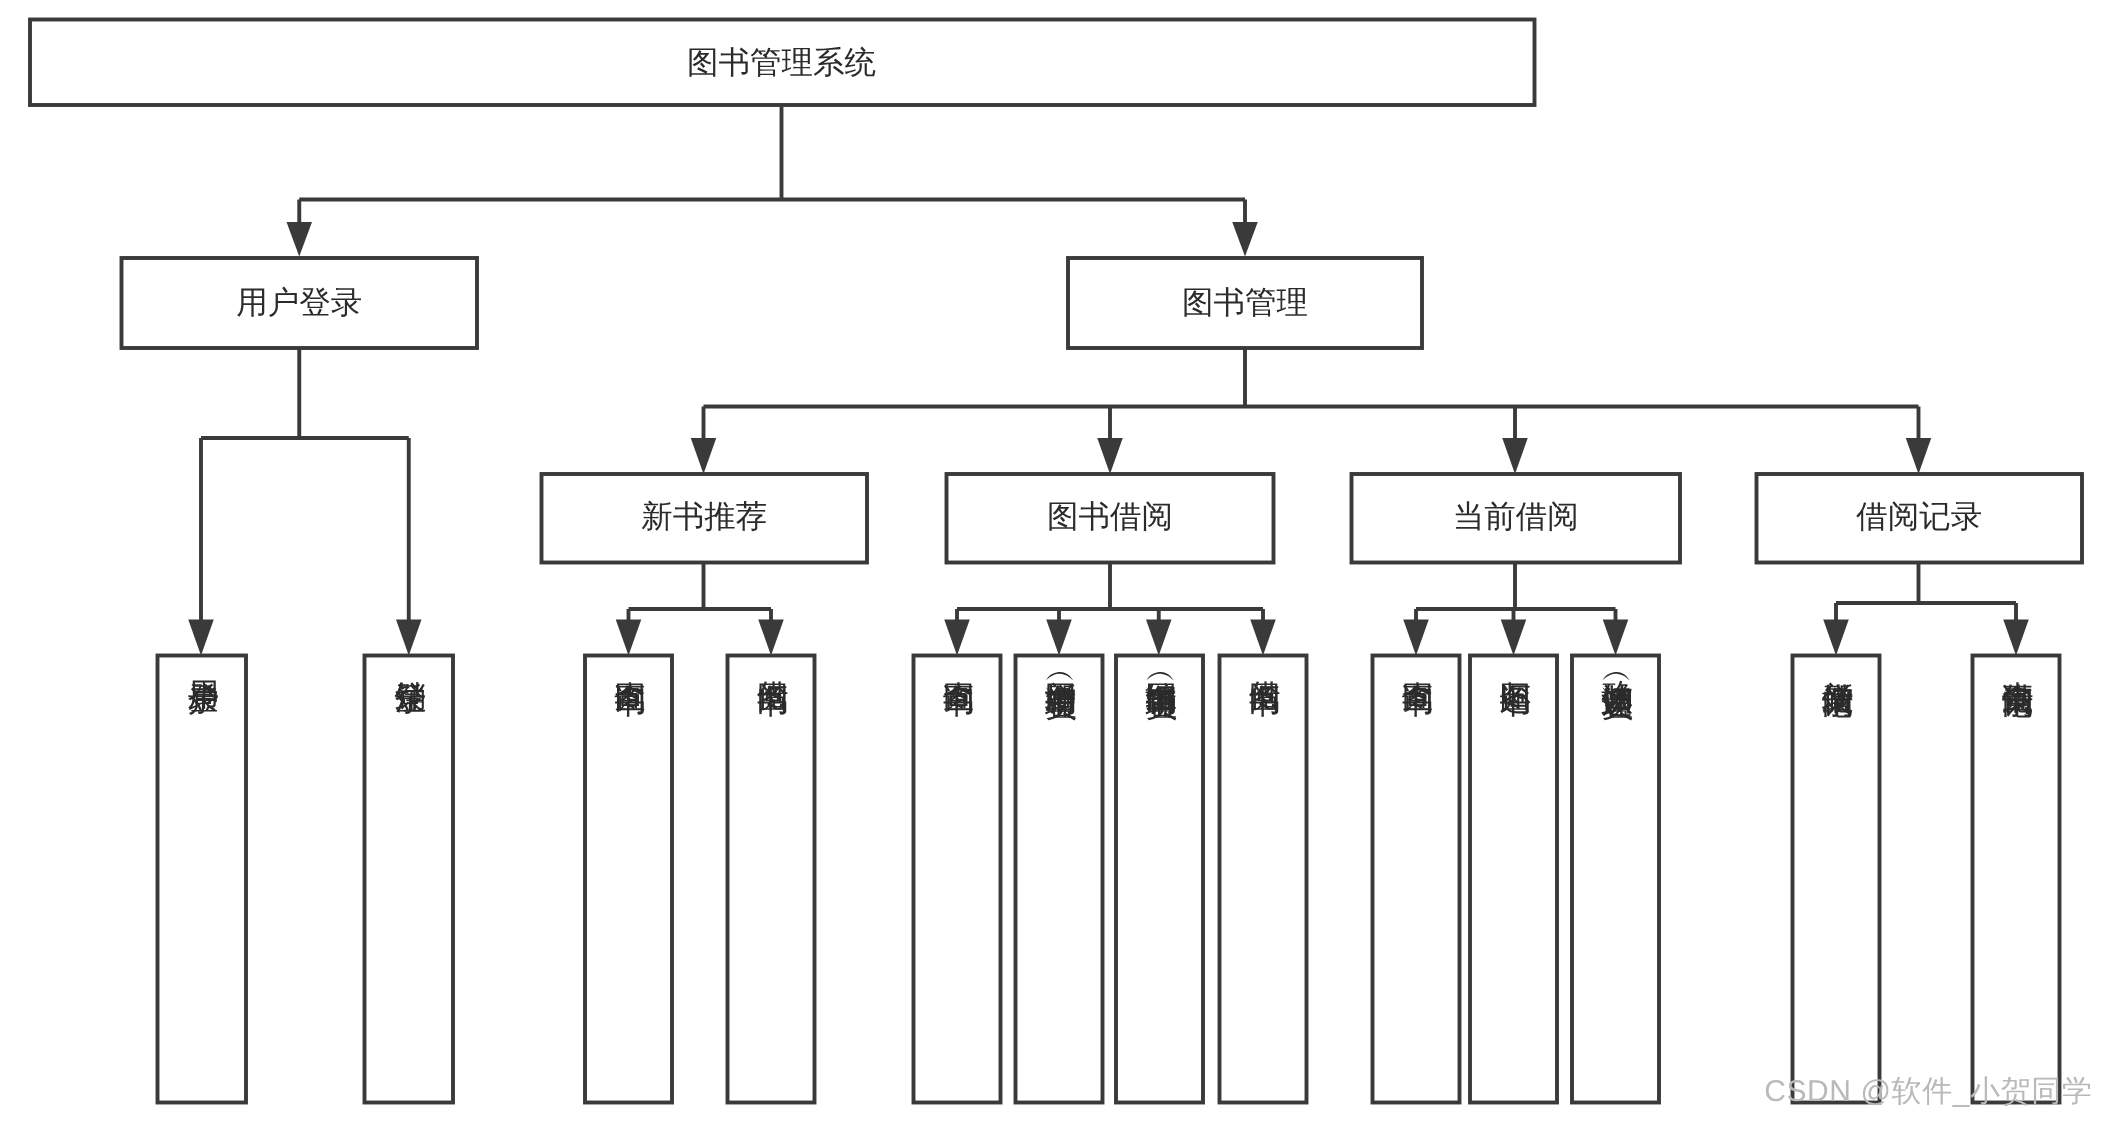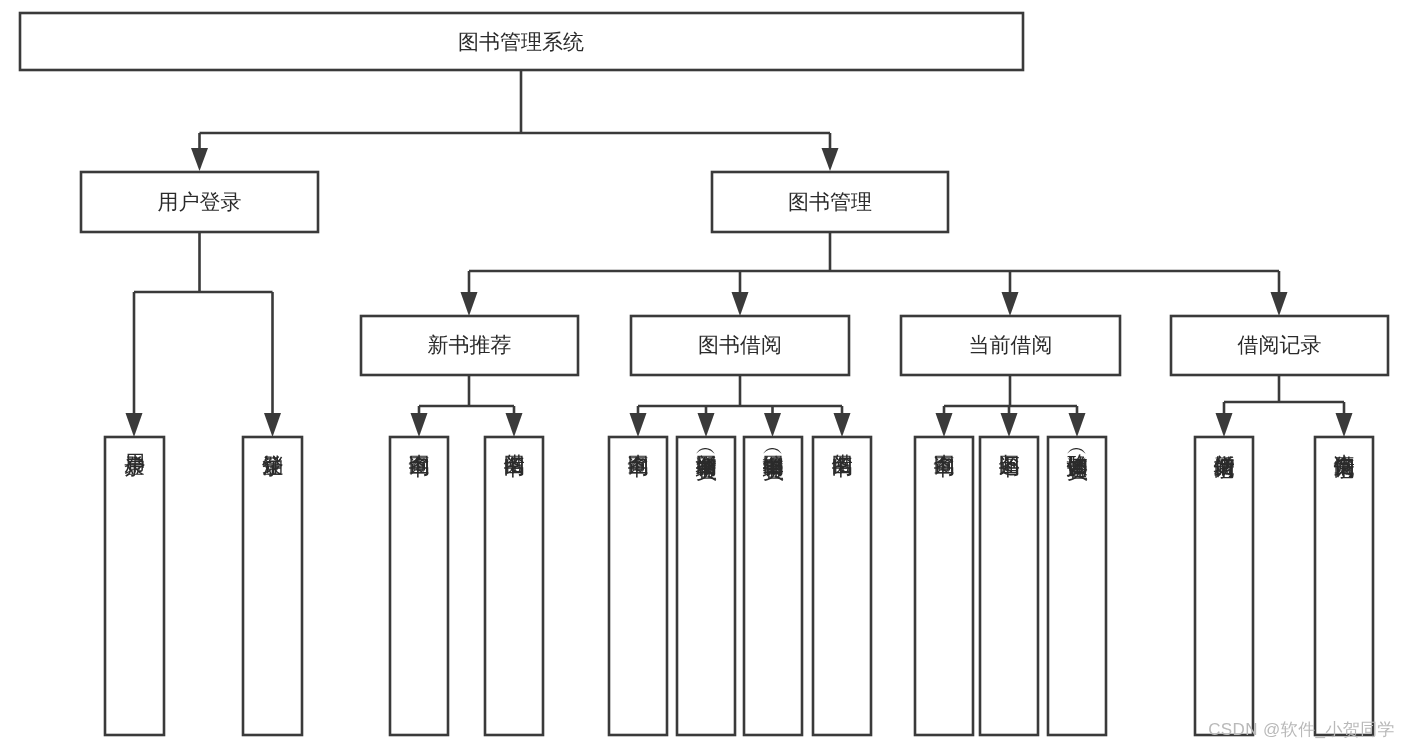--- a/index.html
+++ b/index.html
@@ -47,21 +47,21 @@
     font-size: 21px;
     text-anchor: middle;
     dominant-baseline: middle;
     white-space: pre;
   }
   .watermark {
     position: absolute;
     right: 10px;
     bottom: 6px;
     color: #b9b9b9;
-    font-size: 17px;
+    font-size: 20px;
     font-family: "Liberation Sans", "DejaVu Sans", sans-serif;
     letter-spacing: 0.4px;
     pointer-events: none;
     user-select: none;
   }
   .vtext-wrap {
     position: absolute;
     display: flex;
     align-items: flex-start;
     justify-content: center;

